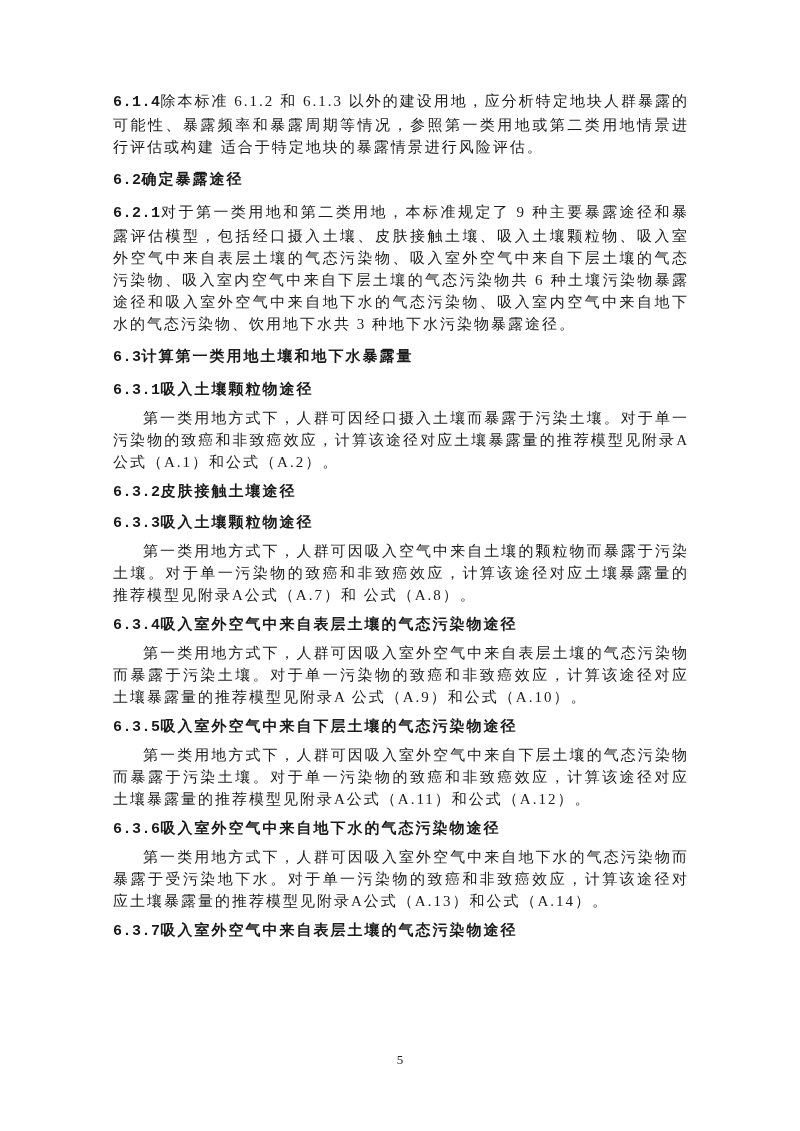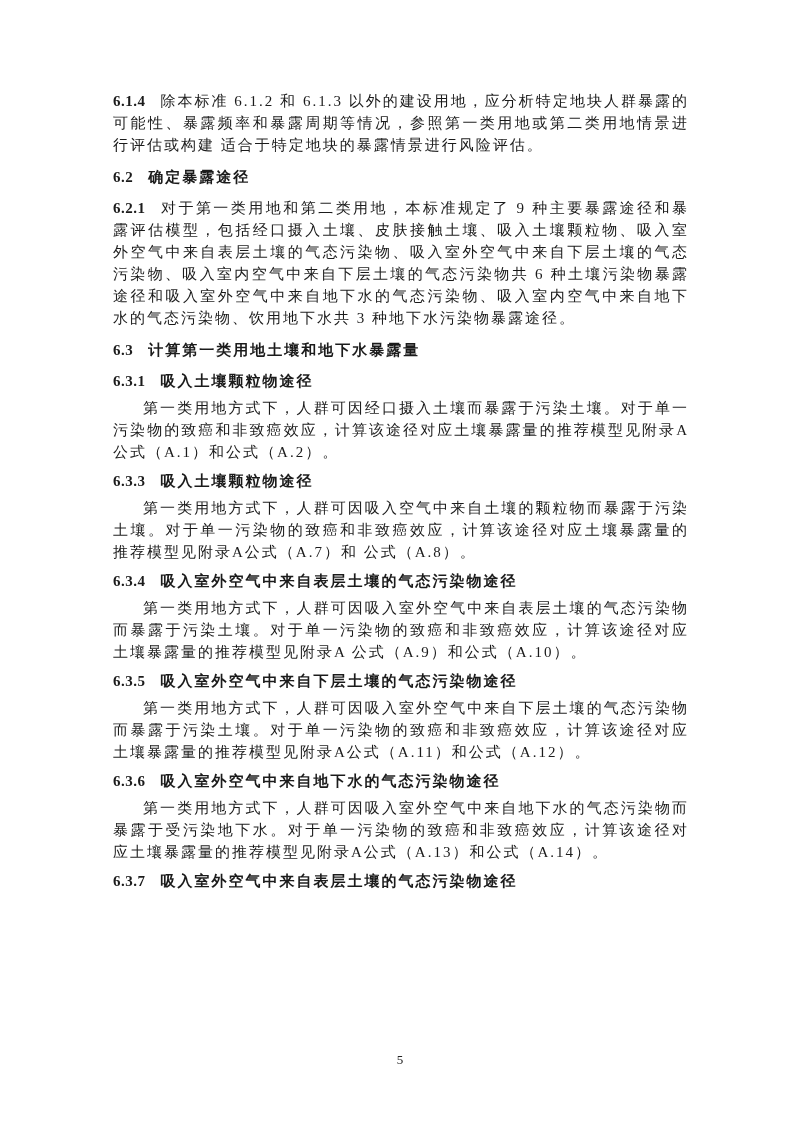--- a/index.html
+++ b/index.html
@@ -23,24 +23,23 @@
     font-size: 15px;
     line-height: 22px;
     letter-spacing: 2px;
     margin: 0;
   }
   .clause {
     text-align: justify;
     margin-bottom: 8px;
   }
   .num {
-    font-family: Liberation Serif, serif;
+    font-family: Liberation Mono, monospace;
     font-weight: bold;
     letter-spacing: 0.5px;
-    margin-right: 15px;
   }
   .h2 {
     font-family: "Liberation Sans", "DejaVu Sans", sans-serif;
     font-weight: bold;
     margin: 10px 0 9px 0;
   }
   .h3 {
     font-family: "Liberation Sans", "DejaVu Sans", sans-serif;
     font-weight: bold;
     margin: 7px 0 5px 0;
@@ -73,20 +72,21 @@
 
     <p class="clause"><span class="num">6.2.1</span><span>对于第一类用地和第二类用地，本标准规定了 9 种主要暴露途径和暴露评估模型，包括经口摄入土壤、皮肤接触土壤、吸入土壤颗粒物、吸入室外空气中来自表层土壤的气态污染物、吸入室外空气中来自下层土壤的气态污染物、吸入室内空气中来自下层土壤的气态污染物共 6 种土壤污染物暴露途径和吸入室外空气中来自地下水的气态污染物、吸入室内空气中来自地下水的气态污染物、饮用地下水共 3 种地下水污染物暴露途径。</span></p>
 
 
     <p class="h2"><span class="num">6.3</span><span>计算第一类用地土壤和地下水暴露量</span></p>
 
     <p class="h3"><span class="num">6.3.1</span><span>吸入土壤颗粒物途径</span></p>
 
     <p class="body-para">第一类用地方式下，人群可因经口摄入土壤而暴露于污染土壤。对于单一污染物的致癌和非致癌效应，计算该途径对应土壤暴露量的推荐模型见附录A公式（A.1）和公式（A.2）。</p>
 
+    <p class="h3"><span class="num">6.3.2</span><span>皮肤接触土壤途径</span></p>
 
 
     <p class="h3"><span class="num">6.3.3</span><span>吸入土壤颗粒物途径</span></p>
 
     <p class="body-para">第一类用地方式下，人群可因吸入空气中来自土壤的颗粒物而暴露于污染土壤。对于单一污染物的致癌和非致癌效应，计算该途径对应土壤暴露量的推荐模型见附录A公式（A.7）和 公式（A.8）。</p>
 
     <p class="h3"><span class="num">6.3.4</span><span>吸入室外空气中来自表层土壤的气态污染物途径</span></p>
 
     <p class="body-para">第一类用地方式下，人群可因吸入室外空气中来自表层土壤的气态污染物而暴露于污染土壤。对于单一污染物的致癌和非致癌效应，计算该途径对应土壤暴露量的推荐模型见附录A 公式（A.9）和公式（A.10）。</p>
 

